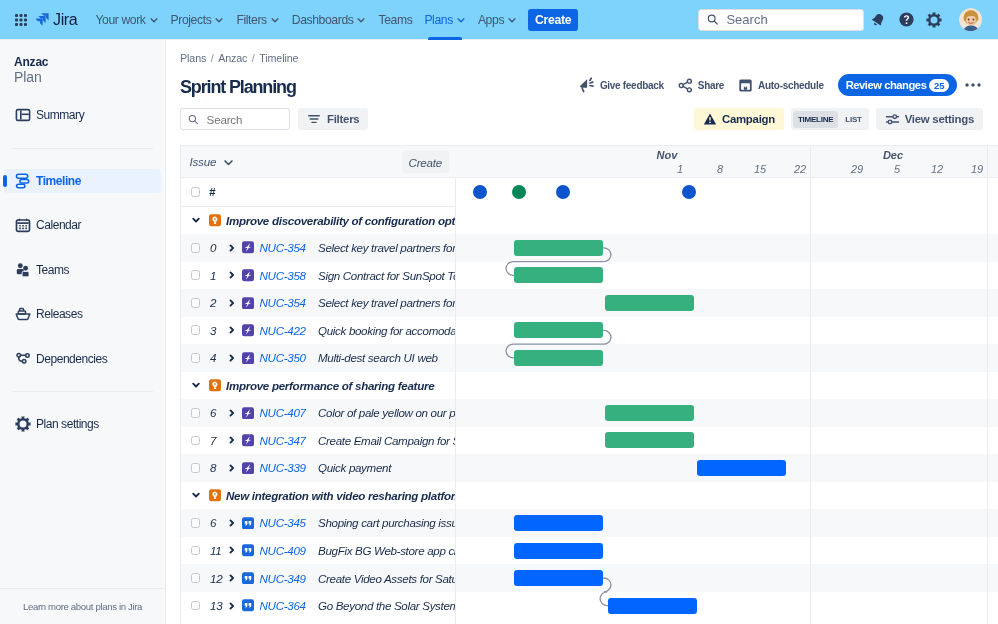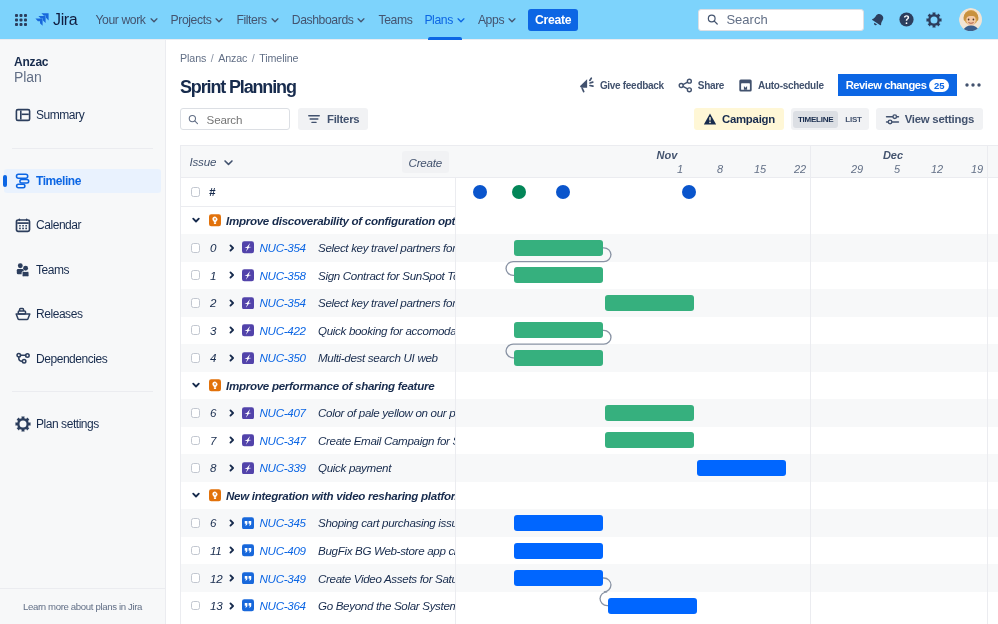--- a/index.html
+++ b/index.html
@@ -45,21 +45,21 @@
              font-size:9.6px;letter-spacing:-0.35px;color:#626F86;border-top:1px solid #EBECF0;cursor:pointer;}
   
   #main{position:absolute;left:166px;top:40px;width:832px;height:584px;background:#fff;}
   .crumbs{position:absolute;left:14px;top:12px;display:flex;align-items:center;gap:4.5px;font-size:10.7px;letter-spacing:-0.1px;color:#626F86;}
   .crumbs .sep{color:#8993A4;}
   .crumbs a{color:#626F86;text-decoration:none;cursor:pointer;}
   .ptitle{position:absolute;left:14px;top:37px;font-size:18px;font-weight:bold;color:#172B4D;letter-spacing:-1.15px;line-height:20px;}
   .acts{position:absolute;right:13px;top:34px;display:flex;align-items:center;height:22px;}
   .act{display:flex;align-items:center;gap:5px;font-size:10px;font-weight:bold;letter-spacing:-0.3px;color:#42526E;padding:0 7px;height:22px;
        border-radius:3px;cursor:pointer;white-space:nowrap;}
-  .revbtn{height:22px;background:#0C66E4;color:#fff;border-radius:0;display:flex;align-items:center;
+  .revbtn{height:22px;background:#0C66E4;color:#fff;border-radius:11px;display:flex;align-items:center;
           padding:0 8px;font-size:11.2px;font-weight:bold;letter-spacing:-0.45px;cursor:pointer;margin-left:7px;gap:3px;}
   .revbadge{background:#fff;color:#0C66E4;border-radius:8px;font-size:9.5px;font-weight:bold;padding:1px 4.5px;line-height:11px;letter-spacing:0;}
   .moredots{width:24px;height:22px;display:flex;align-items:center;justify-content:center;margin-left:4px;cursor:pointer;border-radius:3px;}
   .toolbar{position:absolute;left:14px;top:68px;display:flex;align-items:center;gap:8px;}
   .tsearch{width:110px;height:22px;border:1px solid #DCDFE4;border-radius:3px;display:flex;align-items:center;gap:6px;padding:0 7px;}
   .tsearch input{border:0;outline:0;font-size:11.6px;letter-spacing:-0.2px;color:#626F86;background:transparent;width:100%;font-family:inherit;}
   .filters{height:22px;background:#F1F2F4;border-radius:3px;display:flex;align-items:center;gap:6px;padding:0 9px;
            font-size:11.4px;font-weight:bold;letter-spacing:-0.25px;color:#42526E;cursor:pointer;}
   .toolbar-r{position:absolute;right:15px;top:68px;display:flex;align-items:center;gap:7px;}
   .warnbtn{height:22px;background:#FFF7D6;border-radius:3px;display:flex;align-items:center;gap:5px;padding:0 9px;

